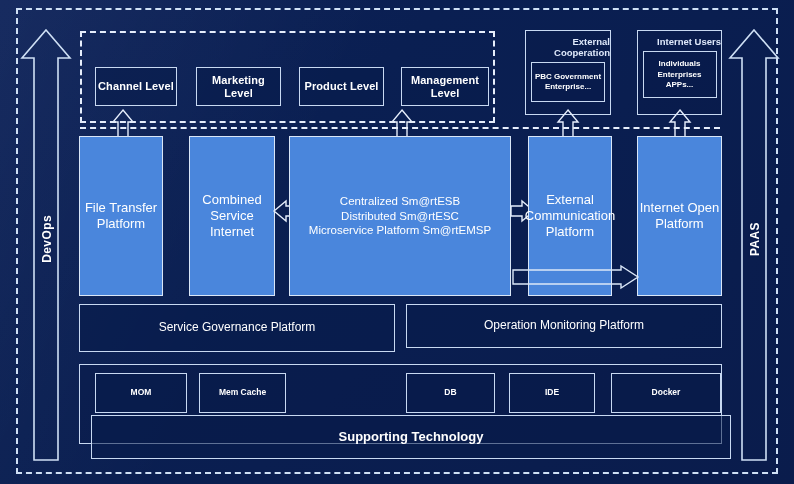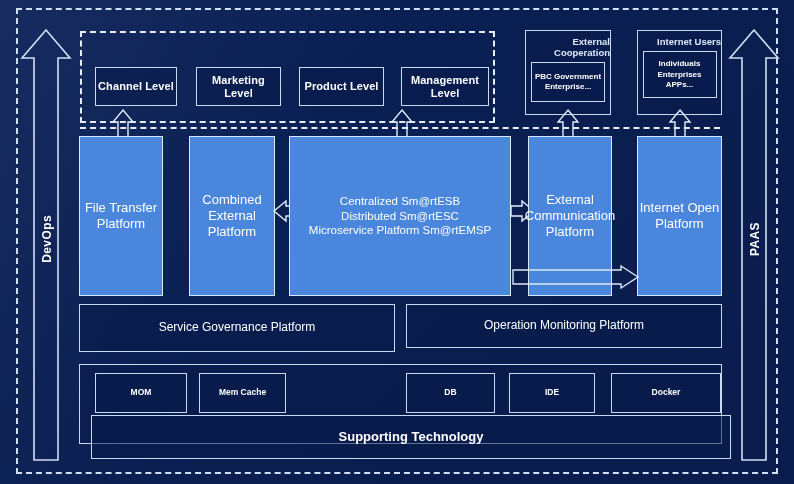--- a/index.html
+++ b/index.html
@@ -162,21 +162,21 @@
   </svg>
   <svg class="abs" style="left:669px;top:110px;width:22px;height:28px;">
     <polygon points="11,0 21,12 16,12 16,28 6,28 6,12 1,12" fill="none" stroke="#e6eefc" stroke-width="1.4"></polygon>
   </svg>
 
   <div class="abs fbox plat-lbl" style="left:79px;top:136px;width:84px;height:160px;">
     <span>File Transfer Platform</span>
   </div>
 
   <div class="abs fbox plat-lbl" style="left:189px;top:136px;width:86px;height:160px;">
-    <span>Combined External Platform</span>
+    <span>Combined Service Internet</span>
   </div>
 
   <svg class="abs" style="left:274px;top:200px;width:24px;height:22px;">
     <polygon points="0,11 12,1 12,6 23,6 23,16 12,16 12,21" fill="none" stroke="#e6eefc" stroke-width="1.4"></polygon>
   </svg>
 
   <div class="abs fbox" style="left:289px;top:136px;width:222px;height:160px;flex-direction:column;">
     <span class="plat-lbl small">Centralized Sm@rtESB</span>
     <span class="plat-lbl small">Distributed Sm@rtESC</span>
     <span class="plat-lbl small">Microservice Platform Sm@rtEMSP</span>

